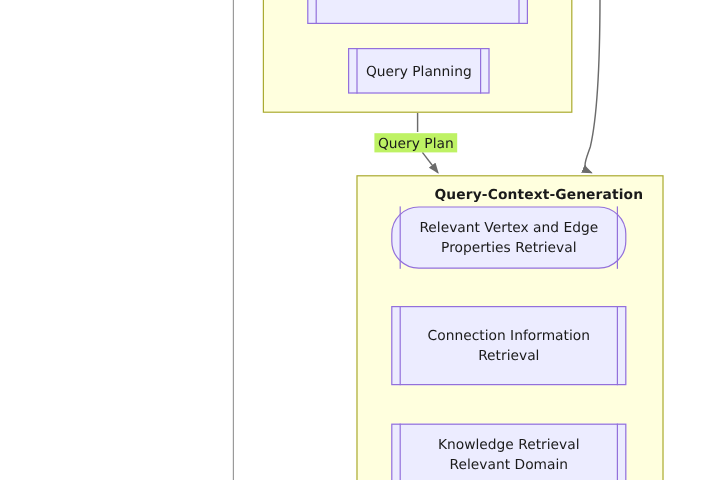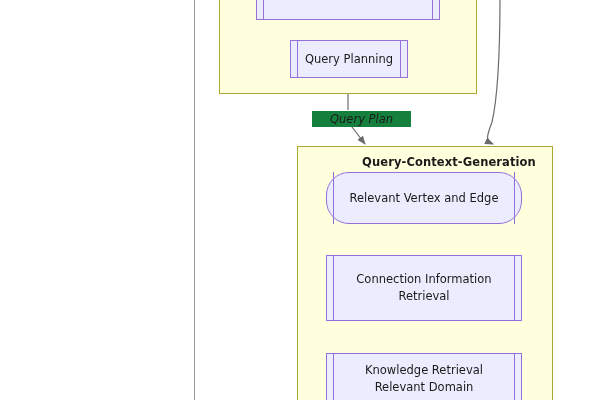--- a/index.html
+++ b/index.html
@@ -80,27 +80,26 @@
     border-left: 1px solid #9370db;
   }
   .node::before { left: 6px; }
   .node::after  { right: 6px; }
 
   .node span { position: relative; z-index: 1; display: block; }
 
   
   .edge-label {
     position: absolute;
-    background: #15803d;
+    background: #bef264;
     color: #1a1a1a;
     font-size: 11.5px;
     line-height: 14px;
-    padding: 1px 18px;
+    padding: 1px 3px;
     white-space: nowrap;
-    font-style: italic;
   }
 
   
   .frame-rule {
     position: absolute;
     background: #9a9a9a;
   }
 </style>
 </head>
 <body>
@@ -136,20 +135,21 @@
   <div class="edge-label" style="left:312px; top:111px;">
     <span>Query Plan</span>
   </div>
 
   <div class="cluster" style="left:297px; top:146px; width:256px; height:268px;">
     <div class="cluster-title" style="top:8px;">Query-Context-Generation</div>
   </div>
 
   <div class="node" style="left:326px; top:172px; width:196px; height:52px; flex-direction:column;border-radius:23px;">
     <span>Relevant Vertex and Edge</span>
+    <span>Properties Retrieval</span>
   </div>
 
   <div class="node" style="left:326px; top:255px; width:196px; height:66px; flex-direction:column;">
     <span>Connection Information</span>
     <span>Retrieval</span>
   </div>
 
   <div class="node" style="left:326px; top:353px; width:196px; height:52px; flex-direction:column;">
     <span>Knowledge Retrieval</span>
     <span>Relevant Domain</span>

